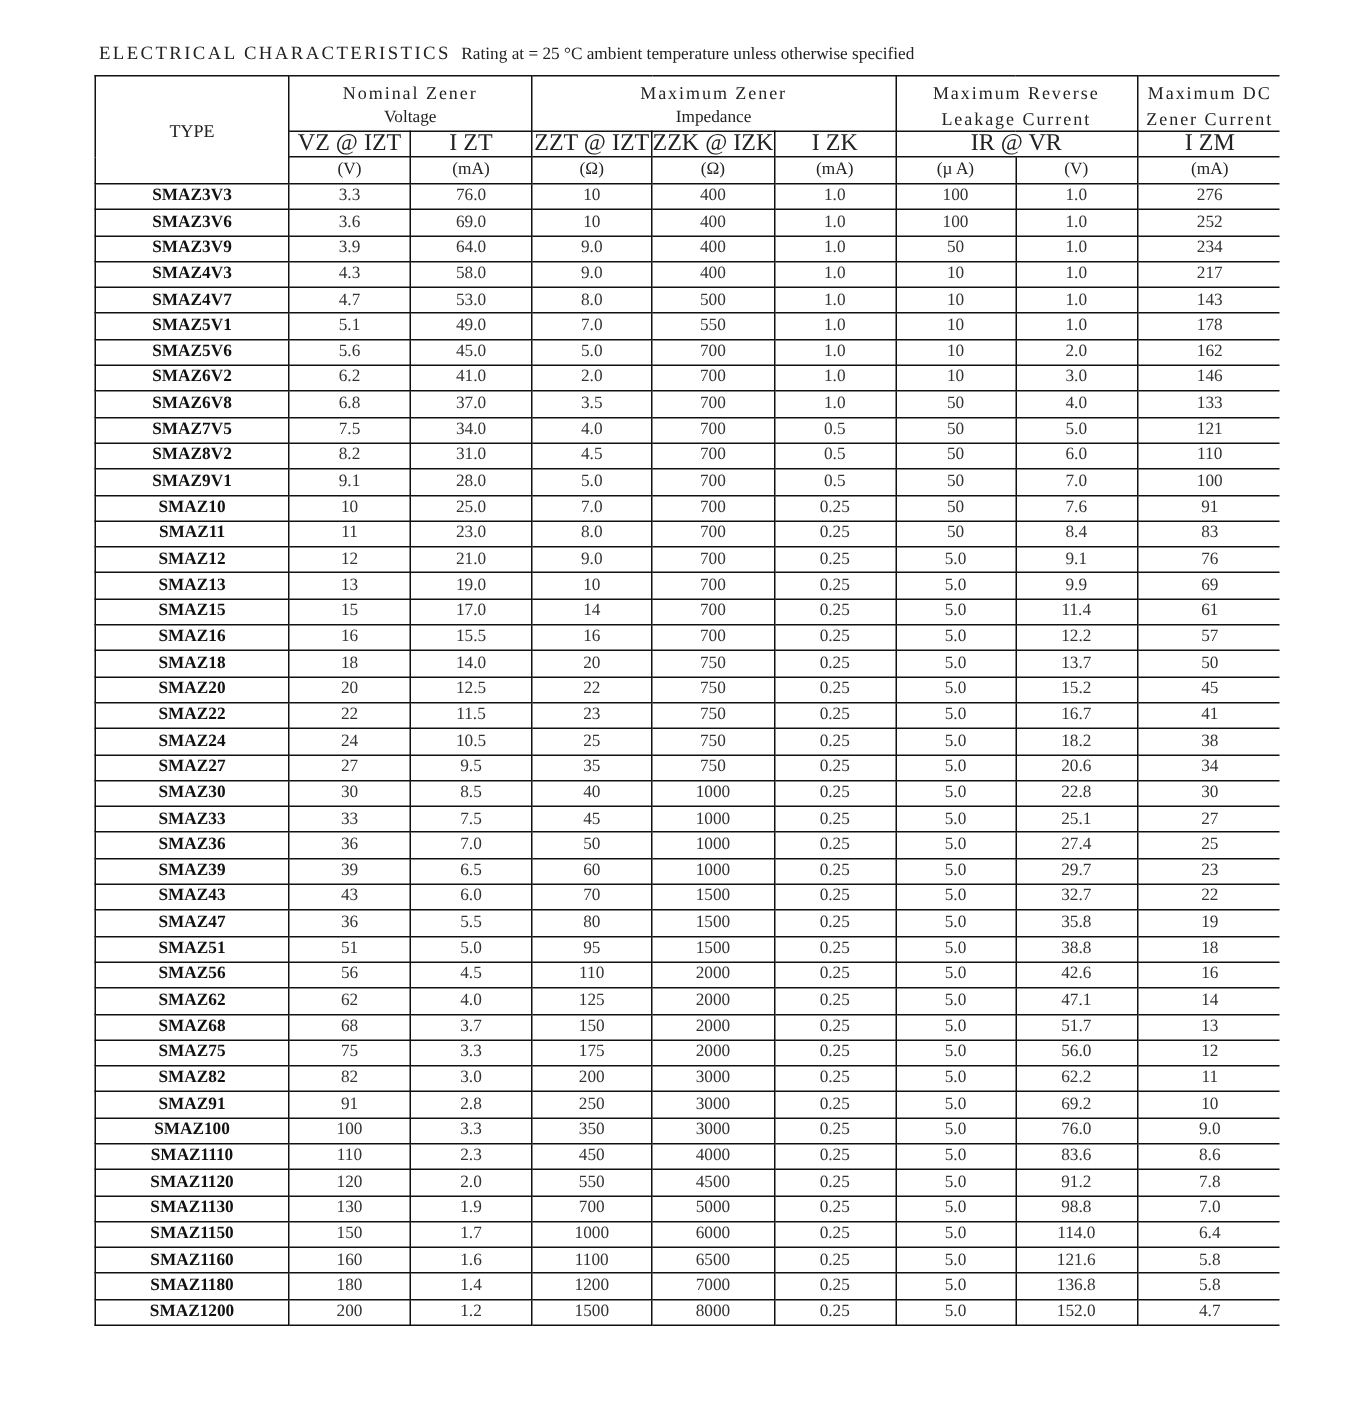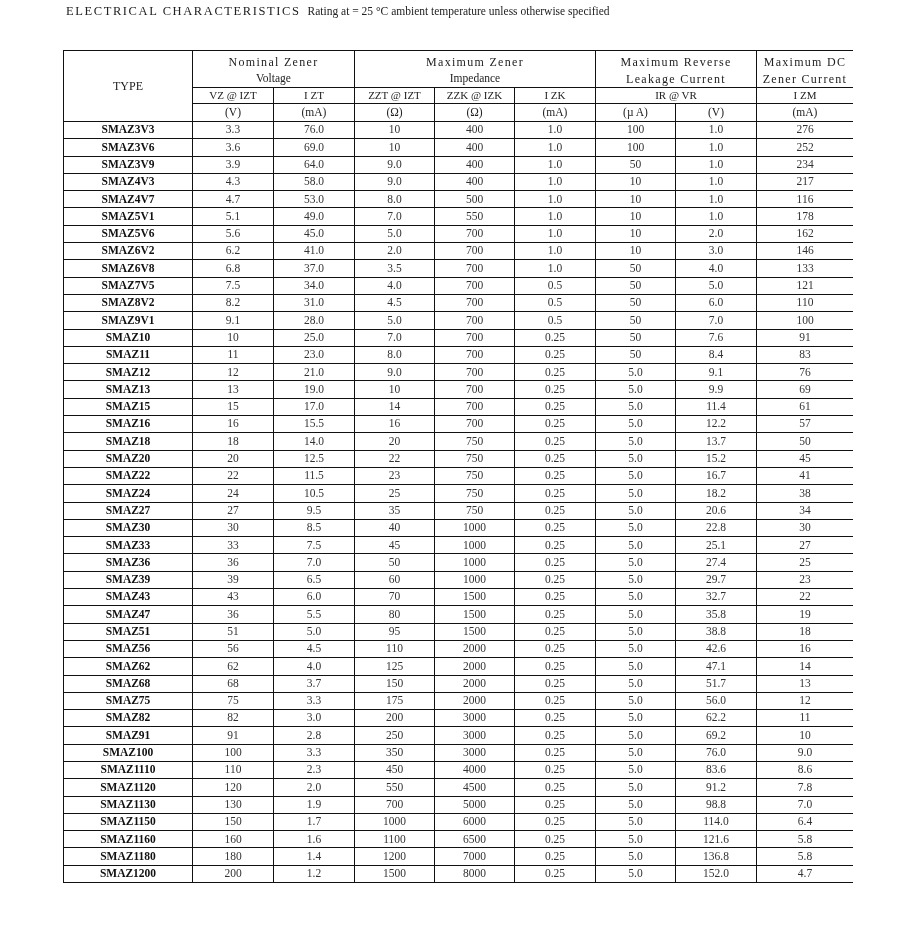--- a/index.html
+++ b/index.html
@@ -1,18 +1,18 @@
 <!DOCTYPE html>
 <html><head>
 <meta charset="utf-8">
 <style>
   html, body { margin: 0; padding: 0; background: #ffffff; }
   body { width: 911px; height: 939px; position: relative; overflow: hidden;
          font-family: "Liberation Serif", "DejaVu Serif", serif; color: #222; }
-  .title { position: absolute; left: 66px; top: 4px; font-size: 12px; white-space: nowrap; color:#222; }
+  .title { position: absolute; left: 66px; top: 28px; font-size: 12px; white-space: nowrap; color:#222; }
   .title .caps { letter-spacing: 1.6px; font-size: 12.5px; }
   .title .rest { font-size: 11.5px; margin-left: 4px; }
 
   table.spec { position: absolute; left: 63px; top: 50px; border-collapse: collapse;
                table-layout: fixed; font-size: 11.5px; }
   table.spec td, table.spec th { border: 1px solid #111; padding: 0; text-align: center;
                font-weight: normal; overflow: hidden; white-space: nowrap; line-height: 1; }
   col.c-type { width: 129px; }
   col.c-vz   { width: 81px; }
   col.c-izt  { width: 81px; }
@@ -21,21 +21,21 @@
   col.c-izk  { width: 81px; }
   col.c-ir   { width: 80px; }
   col.c-vr   { width: 81px; }
   col.c-izm  { width: 97px; }
 
   th.group { height: 36px; vertical-align: middle; }
   th.group .l1 { display: block; letter-spacing: 1.3px; font-size: 12px; padding-top: 2px; text-align: center; }
   th.group .l2 { display: block; font-size: 11.5px; margin-top: 5px; }
   th.group.gap-l2 .l2 { letter-spacing: 1.3px; font-size: 12px; }
   th.type { font-weight: bold; font-size: 12px; border-bottom: 1px solid #111; }
-  tr.sym th { height: 15px; font-size: 11px; }
+  tr.sym th { height: 15px; font-size: 16px; }
   tr.unit th { height: 17px; font-size: 11.5px; }
   th.irvr { text-align: center; }
   th.ua { text-align: left; padding-left: 28px; }
 
   tbody td { height: 16.3px; font-size: 11.5px; color: #333; }
   tbody td.type { font-weight: bold; color: #111; font-size: 11.5px; font-family: Liberation Serif, serif; }
   .clip-right { position: absolute; left: 853px; top: 48px; width: 58px; height: 836px; background:#fff; }
 </style>
 </head>
 <body>
@@ -144,21 +144,21 @@
       </tr>
       <tr>
         <td class="type">SMAZ4V7</td>
         <td>4.7</td>
         <td>53.0</td>
         <td>8.0</td>
         <td>500</td>
         <td>1.0</td>
         <td>10</td>
         <td>1.0</td>
-        <td>116</td>
+        <td>143</td>
       </tr>
       <tr>
         <td class="type">SMAZ5V1</td>
         <td>5.1</td>
         <td>49.0</td>
         <td>7.0</td>
         <td>550</td>
         <td>1.0</td>
         <td>10</td>
         <td>1.0</td>

